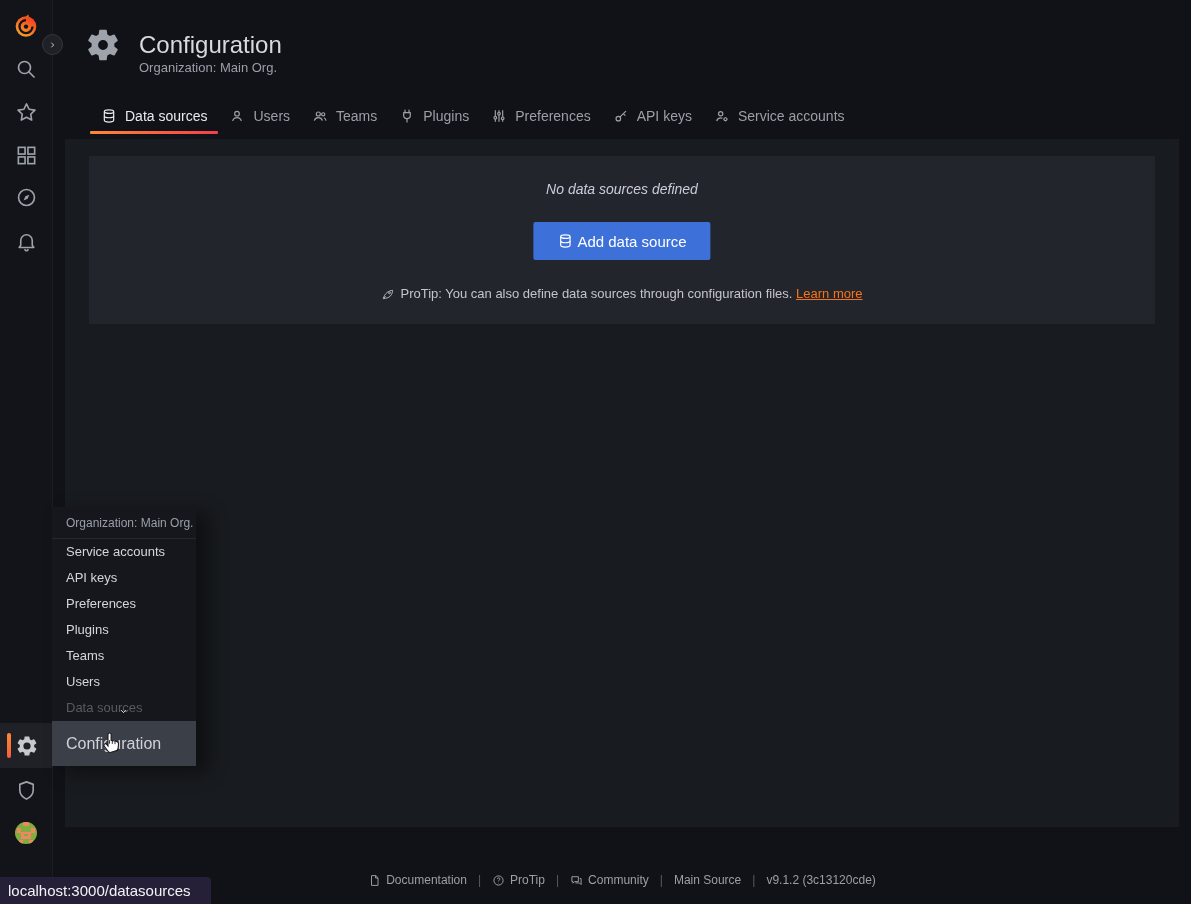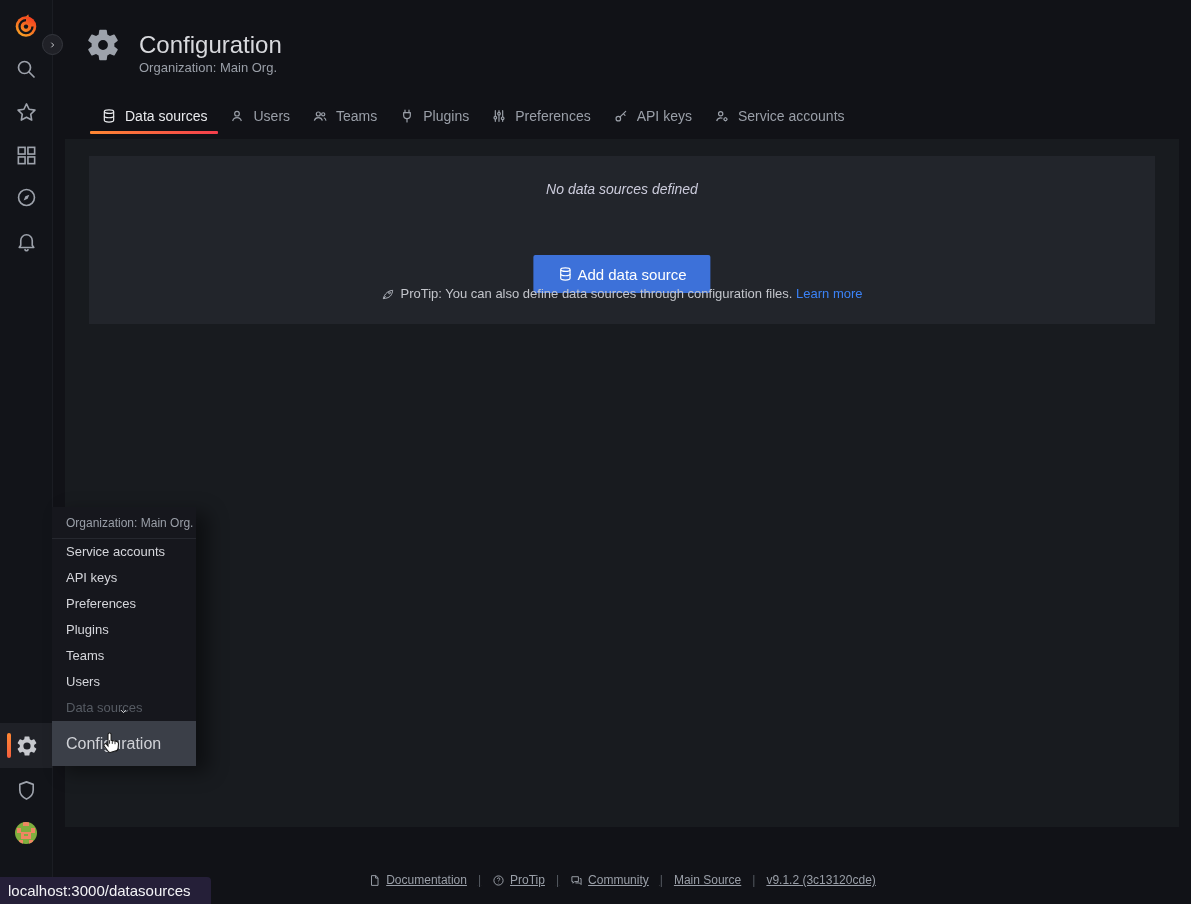--- a/index.html
+++ b/index.html
@@ -33,28 +33,28 @@
   .tab.active::after{content:"";position:absolute;left:0;right:0;bottom:1px;height:3px;border-radius:1px;
     background:linear-gradient(90deg,#ff8833,#f53e4c);}
 
   
   .content{position:absolute;left:65px;top:139px;width:1114px;height:688px;background:#181b1f;}
   .empty-panel{position:absolute;left:24px;top:17px;width:1066px;height:168px;background:#22252b;}
   .empty-msg{position:absolute;left:0;top:25px;width:100%;text-align:center;font-style:italic;font-size:14px;color:#ccccdc;}
   .add-btn{position:absolute;left:50%;top:66px;transform:translateX(-50%);
     height:38px;padding:0 24px;border:none;border-radius:2px;background:#3d71d9;color:#ffffff;
     font-size:15px;font-weight:500;display:inline-flex;align-items:center;gap:4px;cursor:pointer;
-    font-family:"Liberation Sans","DejaVu Sans",sans-serif;margin-top:33px;}
+    font-family:"Liberation Sans","DejaVu Sans",sans-serif;}
   .protip{position:absolute;left:0;top:130px;width:100%;text-align:center;font-size:13px;color:#c3c5cb;}
   .protip .picon{display:inline-block;vertical-align:-3px;margin-right:5px;color:#aeb2ba;}
-  .learn-more{color:#3b82f6;cursor:pointer;}
+  .learn-more{color:#f97316;text-decoration:underline;cursor:pointer;}
 
   
   .footer{position:absolute;left:65px;top:873px;width:1114px;display:flex;justify-content:center;align-items:center;gap:11px;
-    font-size:12px;color:#9a9fa8;text-decoration:underline;}
+    font-size:12px;color:#9a9fa8;}
   .f-item{display:inline-flex;align-items:center;gap:5px;cursor:pointer;}
   .f-sep{color:#565b63;}
   .f-plain{cursor:pointer;}
   .f-version{cursor:default;text-align:center;}
 
   
   .popup{position:absolute;left:52px;top:507px;width:144px;background:#16171d;z-index:5;
     box-shadow:12px 6px 18px rgba(0,0,0,0.45);}
   .popup-header{height:31px;line-height:32px;padding:0 14px;font-size:12px;color:#9a9fa8;
     border-bottom:1px solid #26282f;white-space:nowrap;}

